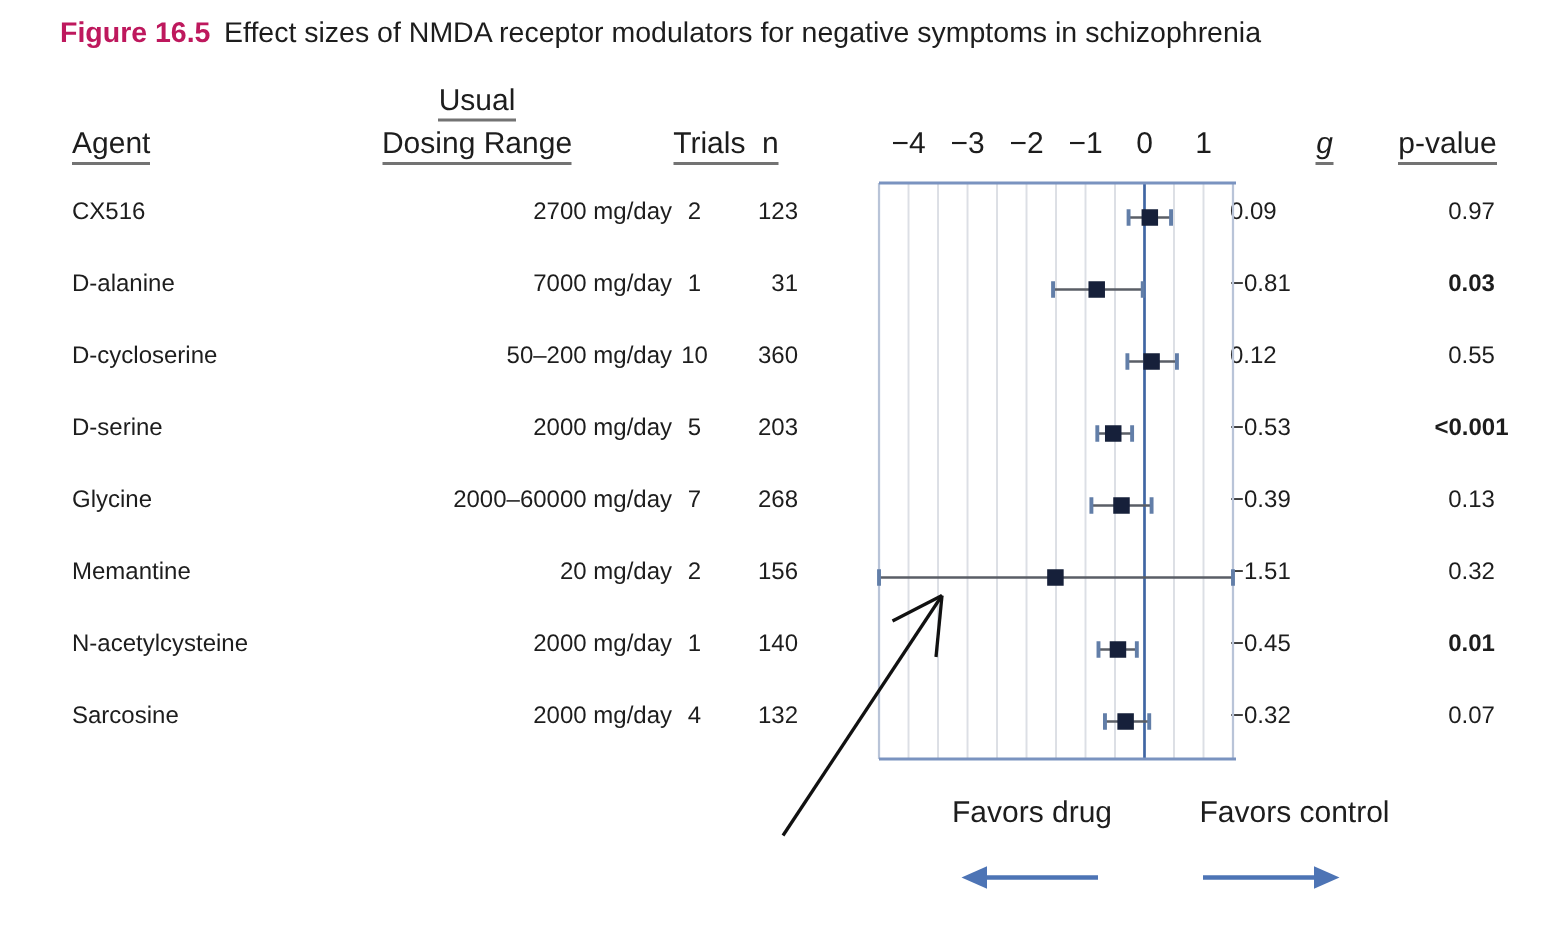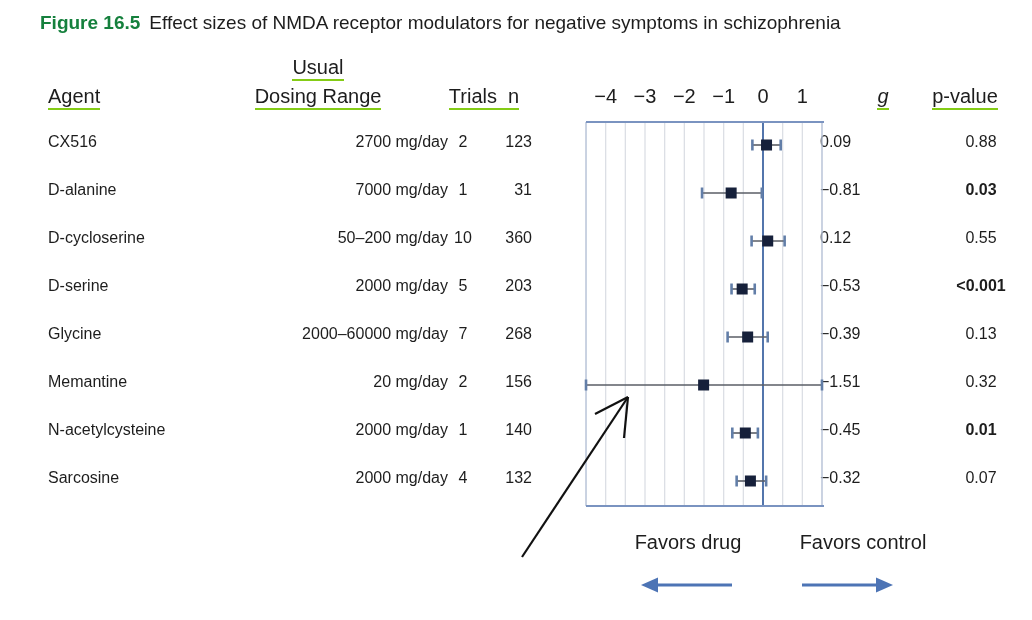--- a/index.html
+++ b/index.html
@@ -2,23 +2,23 @@
 <html><head>
 <meta charset="utf-8">
 <style>
   html,body{margin:0;padding:0;}
   body{
     width:1032px;height:620px;background:#ffffff;position:relative;overflow:hidden;
     font-family:"Liberation Sans",sans-serif;color:#1d1d1d;
   }
   .abs{position:absolute;}
   #title{left:40px;top:12px;font-size:19px;white-space:nowrap;}
-  #title .fig-label{color:#15803d;font-weight:bold;margin-right:9px;}
+  #title .fig-label{color:#be185d;font-weight:bold;margin-right:9px;}
   .hdr{position:absolute;font-size:20px;white-space:pre;}
-  .hdr .ul{display:inline-block;border-bottom:2px solid #84cc16;padding-bottom:0px;}
+  .hdr .ul{display:inline-block;border-bottom:2px solid #737373;padding-bottom:0px;}
   .center{text-align:center;}
   .italic{font-style:italic;}
   .trow{position:absolute;left:0;width:1032px;height:24px;}
   .cell{position:absolute;top:0;font-size:16px;white-space:nowrap;}
   .c-agent{left:48px;}
   .c-dosing{left:188px;width:260px;text-align:right;}
   .c-trials{left:441px;width:44px;text-align:center;}
   .c-n{left:479px;width:53px;text-align:right;}
   .c-g{left:820px;width:78px;}
   .c-p{left:933px;width:96px;text-align:center;}
@@ -41,21 +41,21 @@
 <div class="hdr center italic" style="left:856px;top:85px;width:54px;"><span class="ul">g</span></div>
 <div class="hdr center" style="left:913px;top:85px;width:104px;"><span class="ul">p-value</span></div>
 
 <div id="table-rows">
     <div class="trow" style="top: 133px;">
       <div class="cell c-agent">CX516</div>
       <div class="cell c-dosing">2700 mg/day</div>
       <div class="cell c-trials">2</div>
       <div class="cell c-n">123</div>
       <div class="cell c-g">0.09</div>
-      <div class="cell c-p">0.88</div>
+      <div class="cell c-p">0.97</div>
     </div>
     <div class="trow" style="top: 181px;">
       <div class="cell c-agent">D-alanine</div>
       <div class="cell c-dosing">7000 mg/day</div>
       <div class="cell c-trials">1</div>
       <div class="cell c-n">31</div>
       <div class="cell c-g">−0.81</div>
       <div class="cell c-p bold">0.03</div>
     </div>
     <div class="trow" style="top: 229px;">

